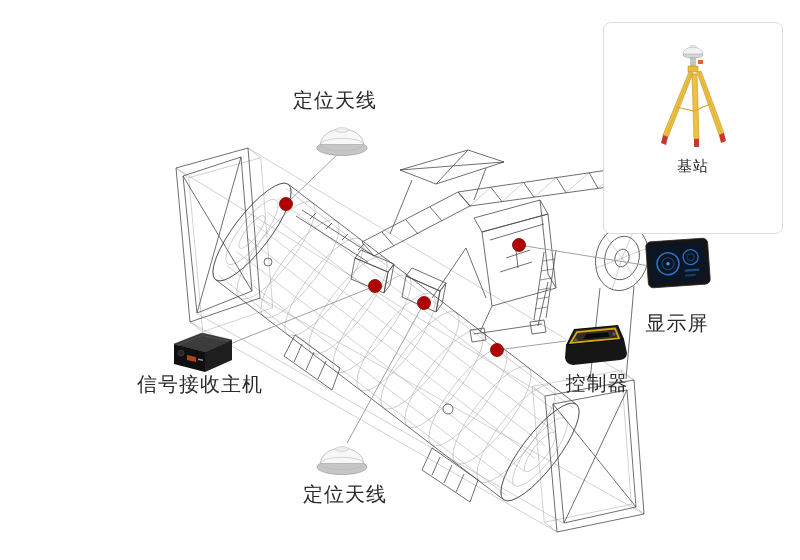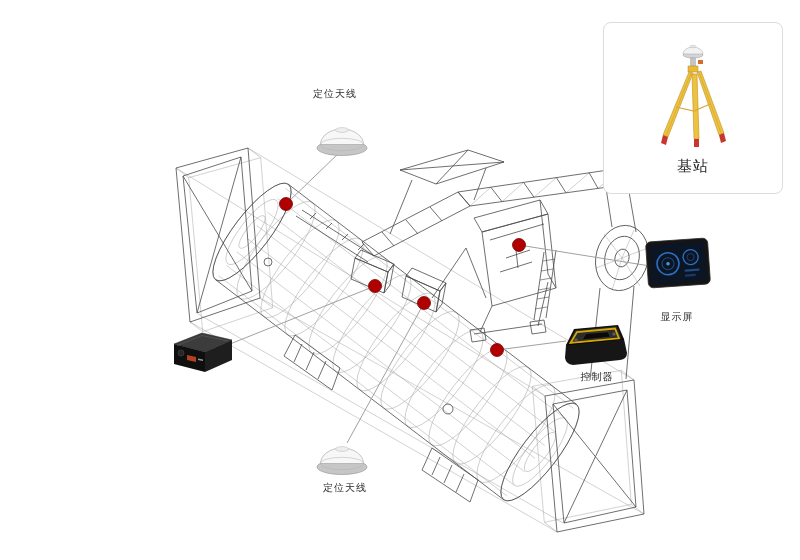--- a/index.html
+++ b/index.html
@@ -1,22 +1,22 @@
 <!DOCTYPE html>
 <html><head>
 <meta charset="utf-8">
 <style>
   * { margin:0; padding:0; box-sizing:border-box; }
   html,body { width:800px; height:560px; background:#ffffff; overflow:hidden;
     font-family:"Liberation Sans","DejaVu Sans",sans-serif; }
   .stage { position:relative; width:800px; height:560px; background:#ffffff; }
   .scene { position:absolute; left:0; top:0; }
-  .diagram-label { position:absolute; font-size:10px; color:#2b2b2b;
+  .diagram-label { position:absolute; font-size:20px; color:#2b2b2b;
     text-align:center; letter-spacing:1px; white-space:nowrap; }
-  .base-card { position:absolute; left:603px; top:22px; width:180px; height:172px;
+  .base-card { position:absolute; left:603px; top:22px; width:180px; height:212px;
     background:#ffffff; border:1px solid #dcdcdc; border-radius:8px; }
   .base-card svg { position:absolute; left:0; top:8px; }
   .card-label { position:absolute; left:0; right:0; top:134px; text-align:center;
     font-size:15px; color:#2b2b2b; letter-spacing:1px; }
 </style>
 </head>
 <body>
 
 <div class="stage">
 
@@ -268,13 +268,14 @@
       <polygon points="115,104 120,102 122,110 117,112" fill="#c8372d"></polygon>
       <polygon points="90,108 95,108 95,116 90,116" fill="#c8372d"></polygon>
     </svg>
     <div class="card-label">基站</div>
   </div>
 
   <div class="diagram-label" style="left:285px;top:87px;width:100px">定位天线</div>
   <div class="diagram-label" style="left:295px;top:481px;width:100px">定位天线</div>
   <div class="diagram-label" style="left:637px;top:310px;width:80px">显示屏</div>
   <div class="diagram-label" style="left:557px;top:370px;width:80px">控制器</div>
+  <div class="diagram-label" style="left:137px;top:371px;width:120px">信号接收主机</div>
 </div>
 
 </body></html>

